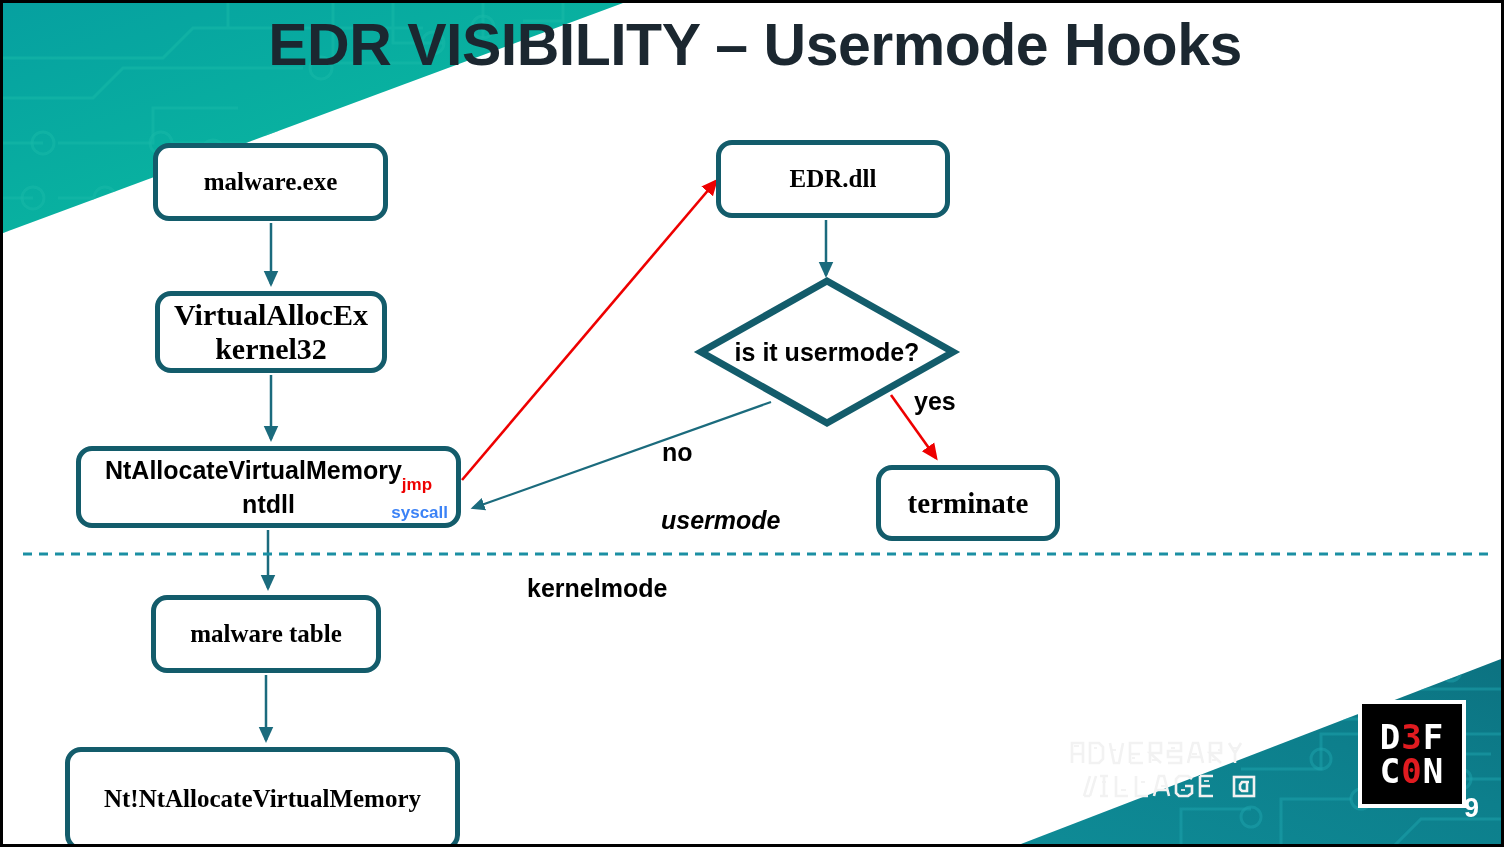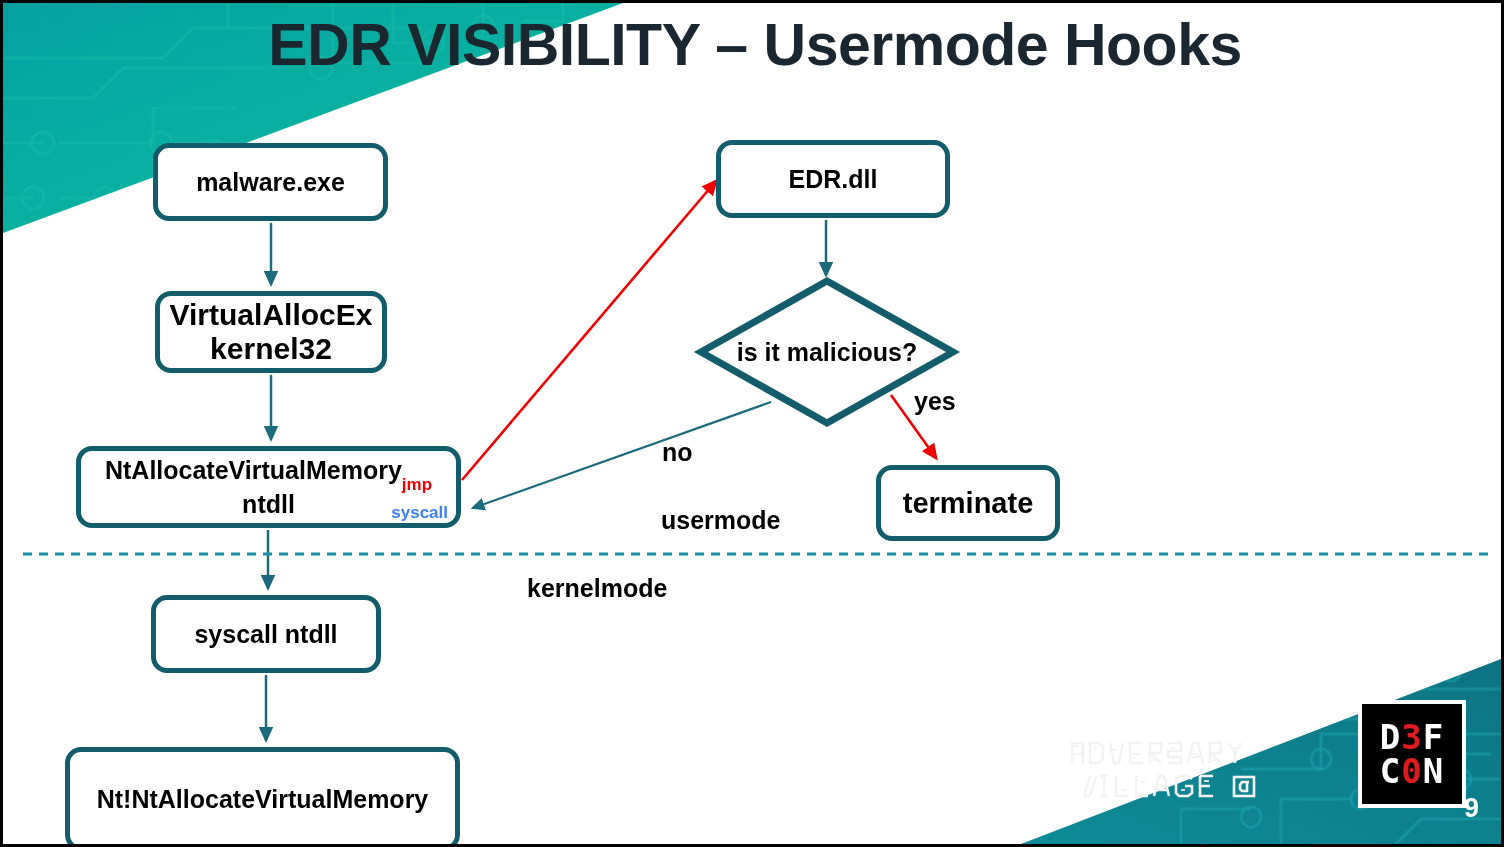--- a/index.html
+++ b/index.html
@@ -58,21 +58,21 @@
     border-radius: 16px;
     display: flex;
     align-items: center;
     justify-content: center;
     flex-direction: column;
     color: #000000;
     font-weight: bold;
     text-align: center;
     line-height: 1.12;
   }
-  .node-line { display: block; }
+  .node-line { display: block; font-family: Liberation Serif, serif; }
 
   #node-malware   { left: 150px; top: 140px;  width: 235px; height: 78px;  font-size: 25px; }
   #node-vae       { left: 152px; top: 288px;  width: 232px; height: 82px;  font-size: 30px; }
   #node-ntdll     { left: 73px;  top: 443px;  width: 385px; height: 82px;  font-size: 25px;
                     align-items: stretch; justify-content: center; }
   #node-syscall-t { left: 148px; top: 592px;  width: 230px; height: 78px;  font-size: 25px; }
   #node-ntkernel  { left: 62px;  top: 744px;  width: 395px; height: 104px;  font-size: 25px; }
   #node-edrdll    { left: 713px; top: 137px;  width: 234px; height: 78px;  font-size: 25px; }
   #node-terminate { left: 873px; top: 462px;  width: 184px; height: 76px;  font-size: 29px; }
 
@@ -131,21 +131,21 @@
   
   .flow-label {
     position: absolute;
     font-size: 25px;
     font-weight: bold;
     color: #000000;
     white-space: nowrap;
   }
   #label-yes        { left: 911px; top: 384px; }
   #label-no         { left: 659px; top: 435px; }
-  #label-usermode   { left: 658px; top: 503px; }
+  #label-usermode   { left: 658px; top: 503px; font-style: italic; }
   #label-kernelmode { left: 524px; top: 571px; }
 
   
   #page-number {
     position: absolute;
     right: 22px;
     bottom: 20px;
     font-size: 27px;
     font-weight: bold;
     color: #ffffff;
@@ -271,37 +271,37 @@
     <span class="node-line">VirtualAllocEx</span>
     <span class="node-line">kernel32</span>
   </div>
 
   <div class="node" id="node-ntdll">
     <div class="ntdll-row1"><span>NtAllocateVirtualMemory</span><span class="sub-jmp">jmp</span></div>
     <div class="ntdll-row2"><span>ntdll</span><span class="sub-syscall">syscall</span></div>
   </div>
 
   <div class="node" id="node-syscall-t">
-    <span class="node-line">syscall ntdll</span>
+    <span class="node-line">malware table</span>
   </div>
 
   <div class="node" id="node-ntkernel">
     <span class="node-line">Nt!NtAllocateVirtualMemory</span>
   </div>
 
   <div class="node" id="node-edrdll">
     <span class="node-line">EDR.dll</span>
   </div>
 
   <div class="node" id="node-terminate">
     <span class="node-line">terminate</span>
   </div>
 
   <div id="node-decision">
-    <div id="decision-label">is it malicious?</div>
+    <div id="decision-label">is it usermode?</div>
   </div>
 
   <div class="flow-label" id="label-yes">yes</div>
   <div class="flow-label" id="label-no">no</div>
   <div class="flow-label" id="label-usermode">usermode</div>
   <div class="flow-label" id="label-kernelmode">kernelmode</div>
 
   <svg id="corner-br" class="corner-svg" viewBox="0 0 480 185" preserveAspectRatio="none">
     <defs>
       <linearGradient id="gradBR" x1="0" y1="1" x2="1" y2="0">

